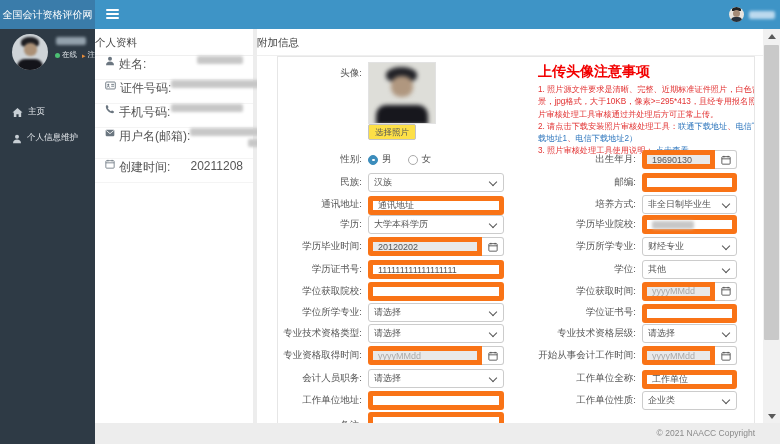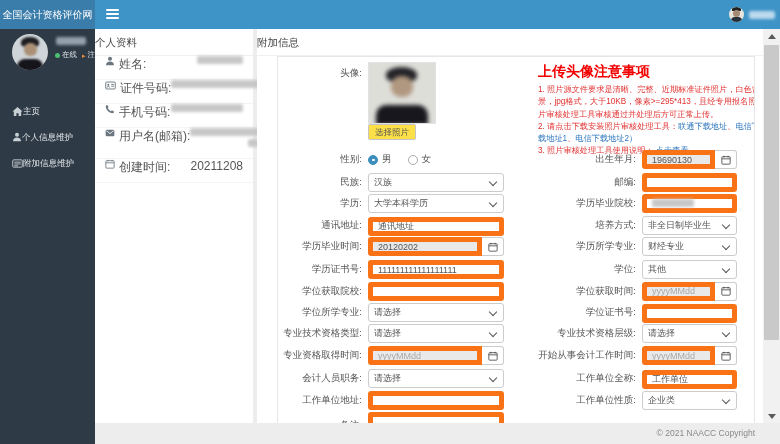--- a/index.html
+++ b/index.html
@@ -22,21 +22,21 @@
   .side-user{position:relative;height:52px;padding:20px 0 0 10px;box-sizing:border-box;text-decoration:underline;}
   .side-avatar{position:absolute;left:12px;top:5px;width:36px;height:36px;border-radius:50%;background:#cfd4d8;overflow:hidden;}
   .side-avatar .c{position:absolute;left:9px;top:3px;width:18px;height:10px;border-radius:50% 50% 30% 30%;background:#1e1e22;filter:blur(1px);}
   .side-avatar .f{position:absolute;left:12px;top:9px;width:13px;height:13px;border-radius:45%;background:#ab9076;filter:blur(1px);}
   .side-avatar .b{position:absolute;left:5px;bottom:-2px;width:26px;height:13px;border-radius:8px 8px 0 0;background:#14141a;filter:blur(1px);}
   .side-name-blob{position:absolute;left:56px;top:8px;width:30px;height:8px;border-radius:2px;background:#93a1ac;filter:blur(1.6px);}
   .side-status{position:absolute;left:55px;top:21px;display:flex;align-items:center;gap:2px;font-size:7.5px;color:#dfe4e8;white-space:nowrap;}
   .dot-online{width:5px;height:5px;border-radius:50%;background:#4cbf73;display:inline-block;}
   .logout-ico{color:#e58b3a;font-size:7px;line-height:7px;margin-left:3px;}
   .side-nav{margin-top:18px;}
-  .nav-item{display:flex;align-items:flex-start;padding:7px 1px 7px 12px;color:#e2e6ea;font-size:8.5px;cursor:pointer;white-space:nowrap;}
+  .nav-item{display:flex;align-items:flex-end;gap:5px;padding:7px 1px 7px 12px;color:#e2e6ea;font-size:8.5px;cursor:pointer;white-space:nowrap;}
   .nav-ico{color:#c8cfd5;display:inline-flex;}
   
   .panel{position:absolute;top:29px;background:#fff;}
   .panel-hd{height:26px;line-height:26px;font-size:10.5px;color:#444;
             border-bottom:1px solid #efefef;background:#fff;}
   .panel-profile{left:95px;width:158px;height:394px;}
   .panel-form{left:257px;width:506px;height:394px;}
   
   .p-row{display:flex;align-items:flex-start;padding:0 10px;min-height:23px;border-bottom:1px solid #f4f4f4;
          font-size:12px;color:#555;}
@@ -144,29 +144,20 @@
         </div>
         <div class="nav-item">
           <span class="nav-ico">
             <svg viewBox="0 0 12 12" width="10" height="10">
               <circle fill="currentColor" cx="6" cy="3.2" r="2.4"></circle>
               <path fill="currentColor" d="M1.2 11 C1.2 8.2 3.3 6.6 6 6.6 c2.7 0 4.8 1.6 4.8 4.4 Z"></path>
             </svg>
           </span>
           <span class="nav-label">个人信息维护</span>
         </div>
-        <div class="nav-item">
-          <span class="nav-ico">
-            <svg viewBox="0 0 12 12" width="11" height="11" fill="none" stroke="currentColor" stroke-width="1">
-              <rect x=".8" y="2" width="10.4" height="8" rx="1"></rect>
-              <path d="M2.5 4.5h7M2.5 6.5h7M2.5 8.5h4"></path>
-            </svg>
-          </span>
-          <span class="nav-label">附加信息维护</span>
-        </div>
       </div>
   </div>
 
   <div class="panel panel-profile">
     <div class="panel-hd">个人资料</div>
     <div id="profile-rows">
         <div class="p-row">
           <span class="p-ico">
             <svg viewBox="0 0 12 12" width="10" height="10">
               <circle fill="currentColor" cx="6" cy="3.2" r="2.4"></circle>
@@ -286,42 +277,42 @@
             <div class="f-field">
               <div class="sel">
                 <span class="sel-txt">汉族</span>
                 <i class="chev"></i>
               </div>
             </div>
             <div class="f-label">邮编:</div>
             <div class="f-field"><input class="ctl" value="" style=""></div>
           </div>
           <div class="f-row">
-            <div class="f-label">学历:</div>
-            <div class="f-field">
-              <div class="sel">
-                <span class="sel-txt">大学本科学历</span>
-                <i class="chev"></i>
-              </div>
-            </div>
-            <div class="f-label">学历毕业院校:</div>
-            <div class="f-field">
-              <div class="ctl fake">
-                <span class="blob" style="width: 42px;"></span>
-              </div>
-            </div>
-          </div>
-          <div class="f-row">
             <div class="f-label">通讯地址:</div>
             <div class="f-field"><input class="ctl" value="通讯地址" style=""></div>
             <div class="f-label">培养方式:</div>
             <div class="f-field">
               <div class="sel">
                 <span class="sel-txt">非全日制毕业生</span>
                 <i class="chev"></i>
+              </div>
+            </div>
+          </div>
+          <div class="f-row">
+            <div class="f-label">学历:</div>
+            <div class="f-field">
+              <div class="sel">
+                <span class="sel-txt">大学本科学历</span>
+                <i class="chev"></i>
+              </div>
+            </div>
+            <div class="f-label">学历毕业院校:</div>
+            <div class="f-field">
+              <div class="ctl fake">
+                <span class="blob" style="width: 42px;"></span>
               </div>
             </div>
           </div>
           <div class="f-row">
             <div class="f-label">学历毕业时间:</div>
             <div class="f-field">
               <div class="dgrp">
                 <input class="ctl dis" readonly="" value="20120202" style="">
                 <span class="addon">
                   <svg viewBox="0 0 12 12" width="10" height="10" fill="none" stroke="currentColor" stroke-width="1">

